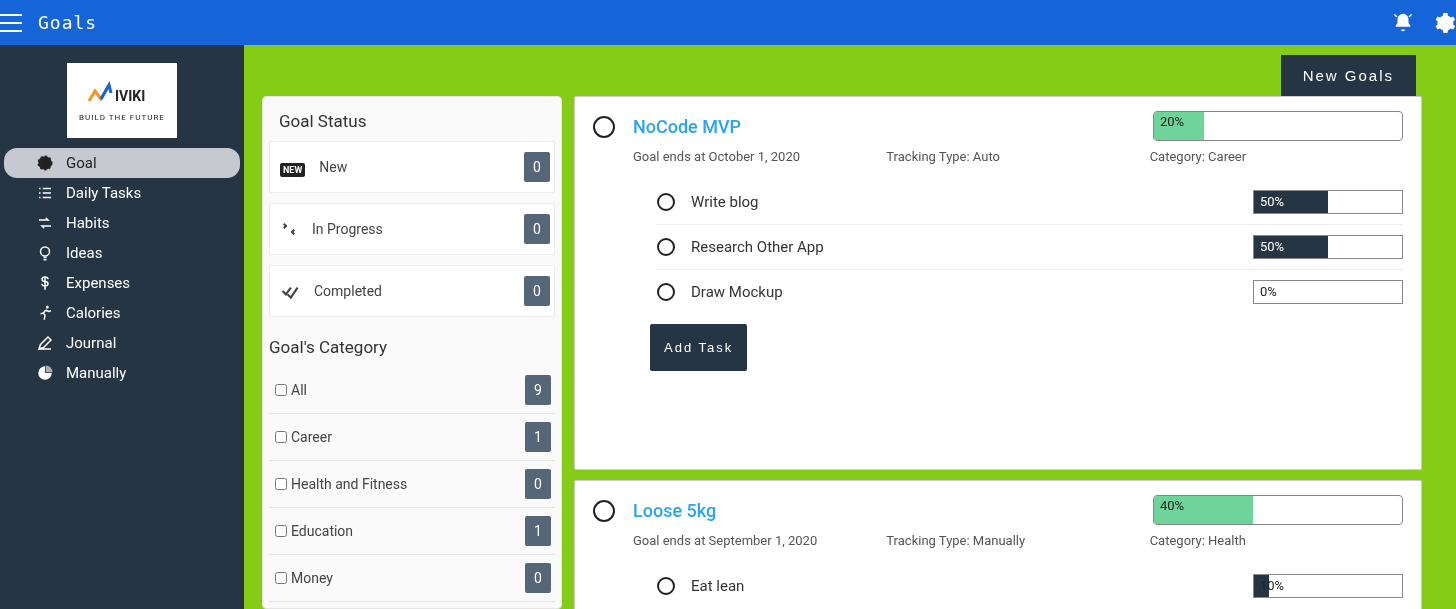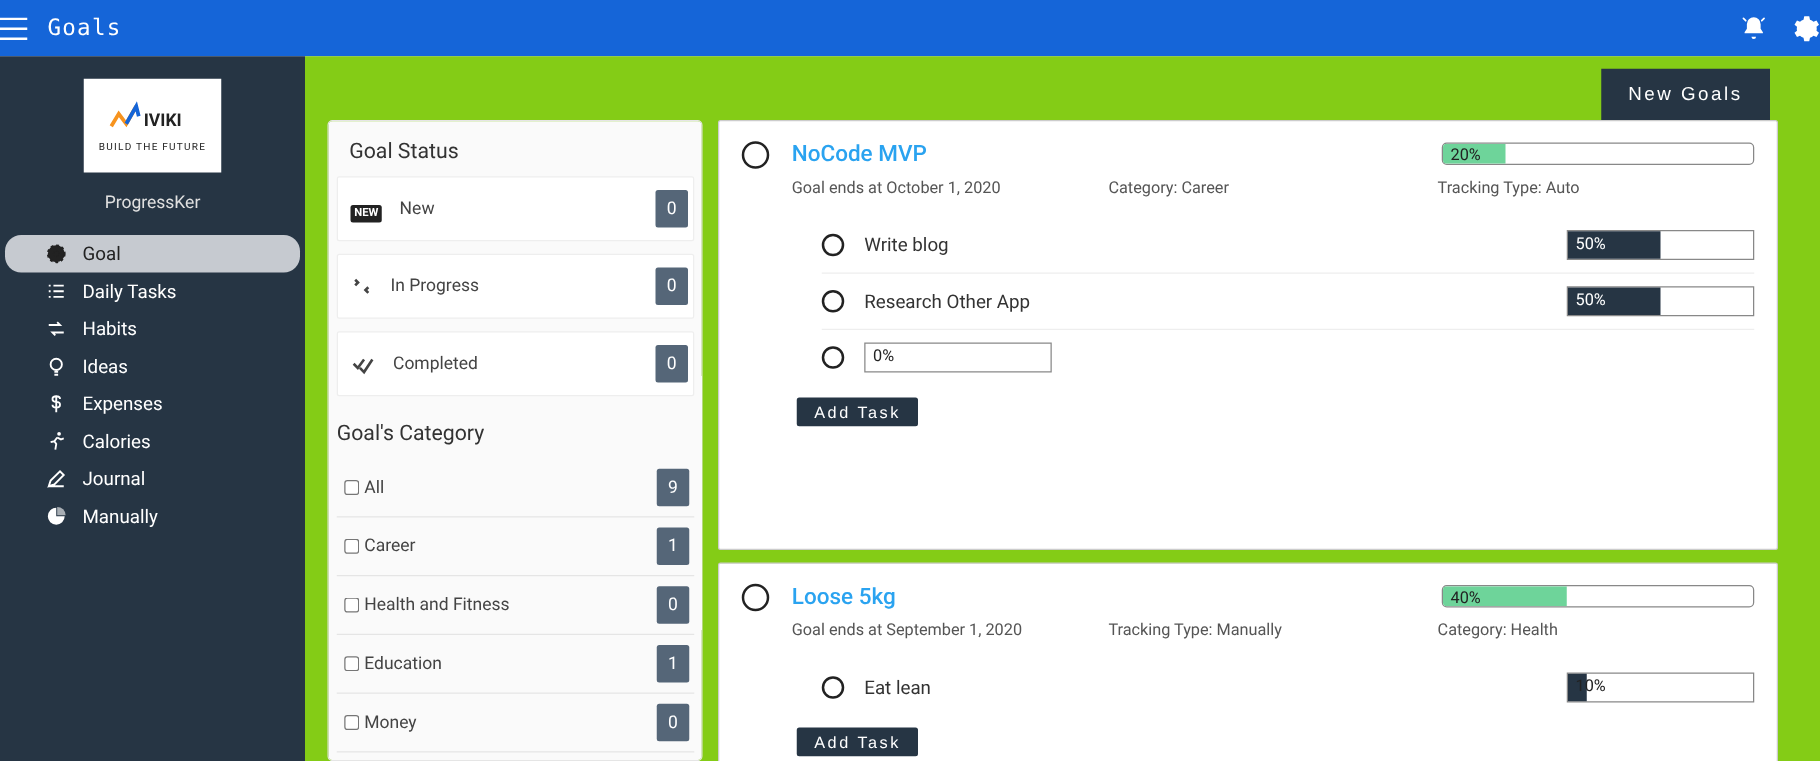--- a/index.html
+++ b/index.html
@@ -50,36 +50,36 @@
 
 .goals { flex: 1; overflow-y: auto; padding-right: 6px; }
 .goals::-webkit-scrollbar { width: 8px; }
 .goals::-webkit-scrollbar-thumb { background: #aaa; border-radius: 4px; }
 .goal-card { background: #fff; border: 1px solid #ccc; border-radius: 2px; margin-bottom: 10px; padding: 14px 18px 18px 18px; }
 .circle-check { width: 22px; height: 22px; border: 2.5px solid #222; border-radius: 50%; cursor: pointer; flex-shrink: 0; margin-top: 2px; }
 .goal-title { color: #2aa3f0; font-size: 18px; font-weight: 500; cursor: pointer; }
 .goal-meta { display: flex; gap: 0; margin-top: 8px; font-size: 13px; color: #555; padding-left: 40px; }
 .goal-meta > div { flex: 1; }
 .goal-meta > div:last-child { text-align: left; padding-left: 10px;}
-.progress-outer { flex: 1; max-width: 250px; height: 18px; border: 1px solid #888; border-radius: 4px; position: relative; overflow: hidden; margin-left: auto; }
+.progress-outer { flex: 1; max-width: 250px; height: 30px; border: 1px solid #888; border-radius: 4px; position: relative; overflow: hidden; margin-left: auto; }
 .progress-fill { height: 100%; background: #6ed49a; }
 .progress-text { position: absolute; left: 6px; top: 2px; font-size: 13px; color: #222; }
 .goal-top-row { display: flex; align-items: center; width: 100%; }
 .goal-top-row .progress-outer { margin-top: 0; }
 .goal-top-row .title-col { flex: 1; }
 .tasks { margin-top: 16px; padding-left: 64px; }
 .task-row { display: flex; align-items: center; gap: 16px; padding: 10px 0 10px 0; border-top: 1px solid #eee; }
 .task-row:first-child { border-top: none; }
 .task-circle { width: 18px; height: 18px; border: 2.5px solid #222; border-radius: 50%; cursor: pointer; flex-shrink: 0; }
 .task-label { flex: 1; font-size: 15px; color: #333; }
 .task-prog-outer { width: 150px; height: 24px; border: 1px solid #888; position: relative; }
 .task-prog-fill { height: 100%; background: #263544; }
 .task-prog-text { position: absolute; left: 6px; top: 3px; font-size: 13px; color: #fff; }
 .task-prog-text.dark { color: #222; }
-.add-task-btn { background: #263544; color: #fff; border: none; padding: 4px 14px; font-size: 13px; letter-spacing: 2px; cursor: pointer; margin-top: 10px; margin-left: 44px; border-radius: 2px; }
+.add-task-btn { background: #263544; color: #fff; border: none; padding: 16px 14px; font-size: 13px; letter-spacing: 2px; cursor: pointer; margin-top: 10px; margin-left: 57px; border-radius: 2px; }
 .min-spacer { height: 80px; }
 
 svg { display: block; }
 </style>
 </head>
 <body>
 
 <div class="topbar">
   <div class="topbar-left">
     <span class="hamburger">
@@ -108,21 +108,20 @@
 
   <div class="sidebar">
     <div class="logo-box">
       <svg width="70" height="30" viewBox="0 0 70 30">
         <path d="M2 22 L8 12 L14 20 L22 6" stroke="#f7931e" stroke-width="3" fill="none"></path>
         <path d="M14 20 L22 6 L24 14" stroke="#1565d8" stroke-width="3" fill="none"></path>
         <text x="28" y="22" font-size="14" font-weight="bold" fill="#222">IVIKI</text>
       </svg>
       <span class="logo-text">BUILD THE FUTURE</span>
     </div>
-    <div class="app-name">ProgressKer</div>
     <div class="nav" id="nav">
         <div class="nav-item active" style="color: rgb(34, 34, 34); border-radius: 13px;">
           <span style="color:#222">
             <svg class="nav-icon" viewBox="0 0 24 24">
               <circle cx="12" cy="12" r="9" fill="none" stroke="currentColor" stroke-width="2" stroke-dasharray="3 3"></circle>
               <circle cx="12" cy="12" r="3" fill="currentColor"></circle>
             </svg>
           </span>
           <span>Goal</span>
         </div>
@@ -277,42 +276,43 @@
       <div class="title-col" style="padding-left:18px">
         <div class="goal-title">NoCode MVP</div>
       </div>
       <div class="progress-outer">
         <div class="progress-fill" style="width:20%"></div>
         <span class="progress-text">20%</span>
       </div>
     </div>
     <div class="goal-meta">
       <div>Goal ends at October 1, 2020</div>
+      <div>Tracking Type: Auto</div>
       <div>Category: Career</div>
-      <div>Tracking Type: Auto</div>
     </div>
     <div class="tasks">
               <div class="task-row">
       <span class="task-circle"></span>
       <span class="task-label">Write blog</span>
       <div class="task-prog-outer">
         <div class="task-prog-fill" style="width:50%"></div>
         <span class="task-prog-text ">50%</span>
       </div>
     </div>
               <div class="task-row">
       <span class="task-circle"></span>
       <span class="task-label">Research Other App</span>
       <div class="task-prog-outer">
         <div class="task-prog-fill" style="width:50%"></div>
         <span class="task-prog-text ">50%</span>
       </div>
     </div>
               <div class="task-row">
       <span class="task-circle"></span>
+      <span class="task-label">Draw Mockup</span>
       <div class="task-prog-outer">
         <div class="task-prog-fill" style="width:0%"></div>
         <span class="task-prog-text dark">0%</span>
       </div>
     </div>
             </div>
     <button class="add-task-btn">Add Task</button>
     <div class="min-spacer"></div>
   </div>
           <div class="goal-card">

